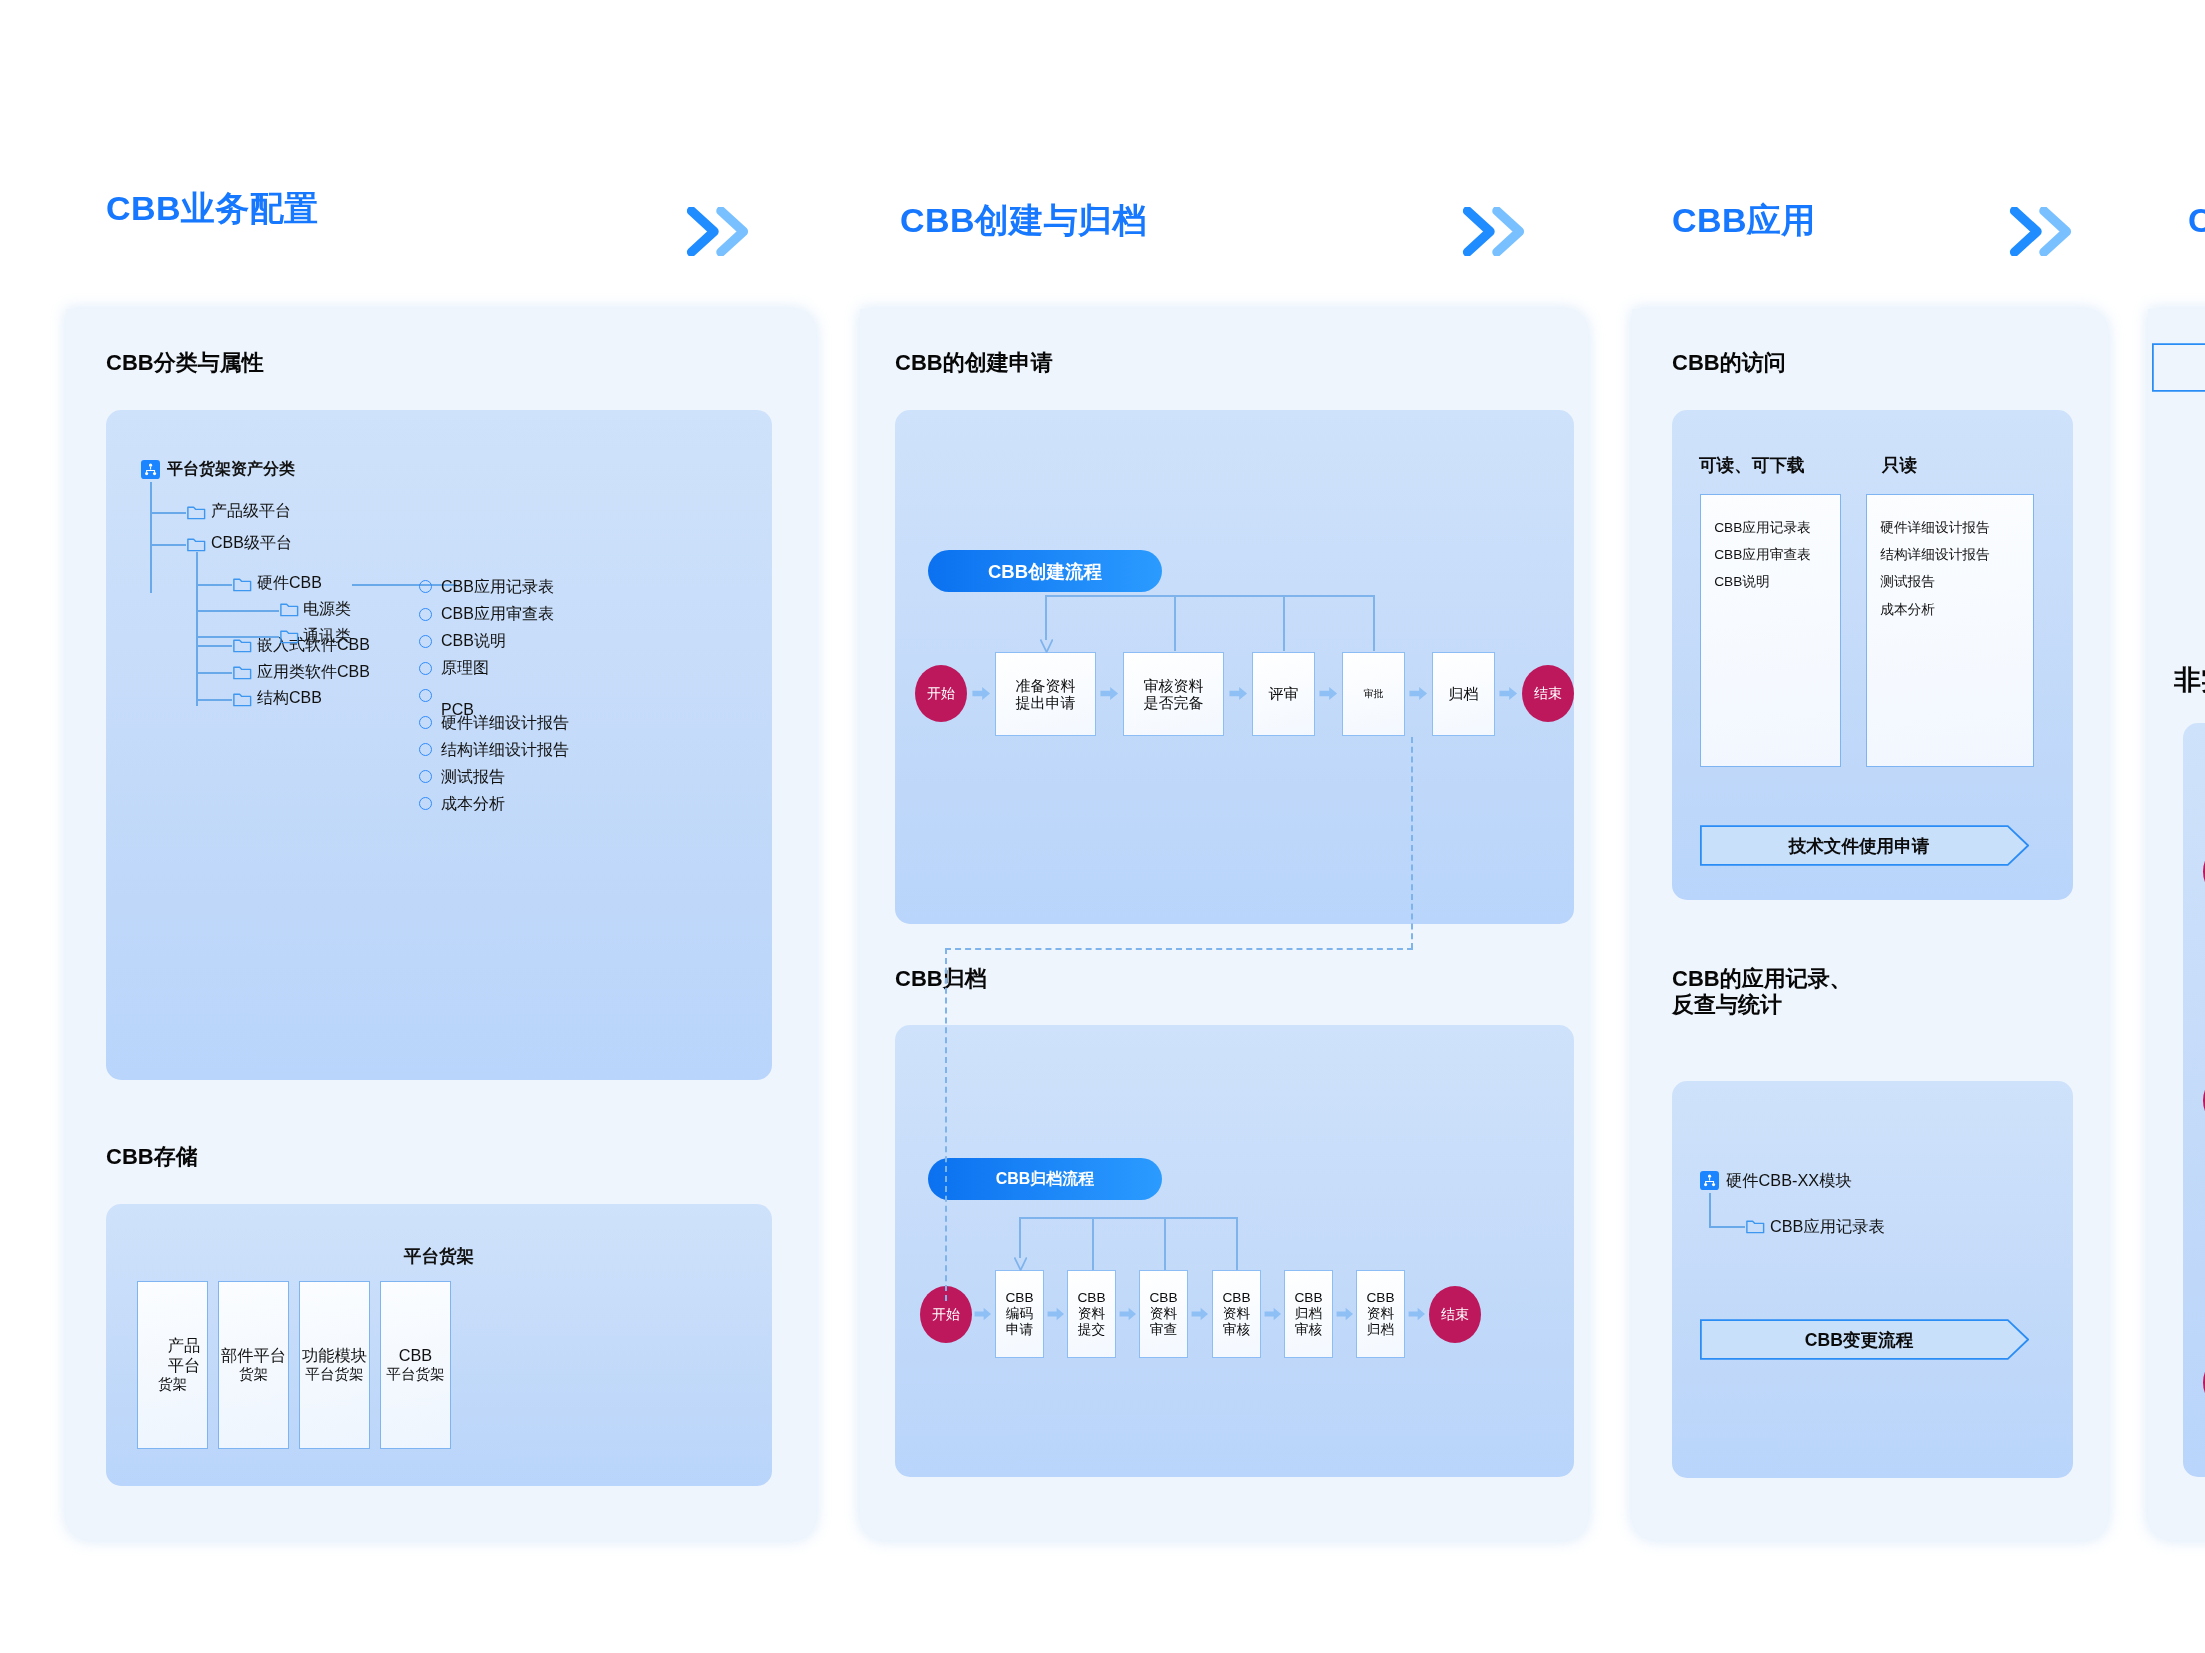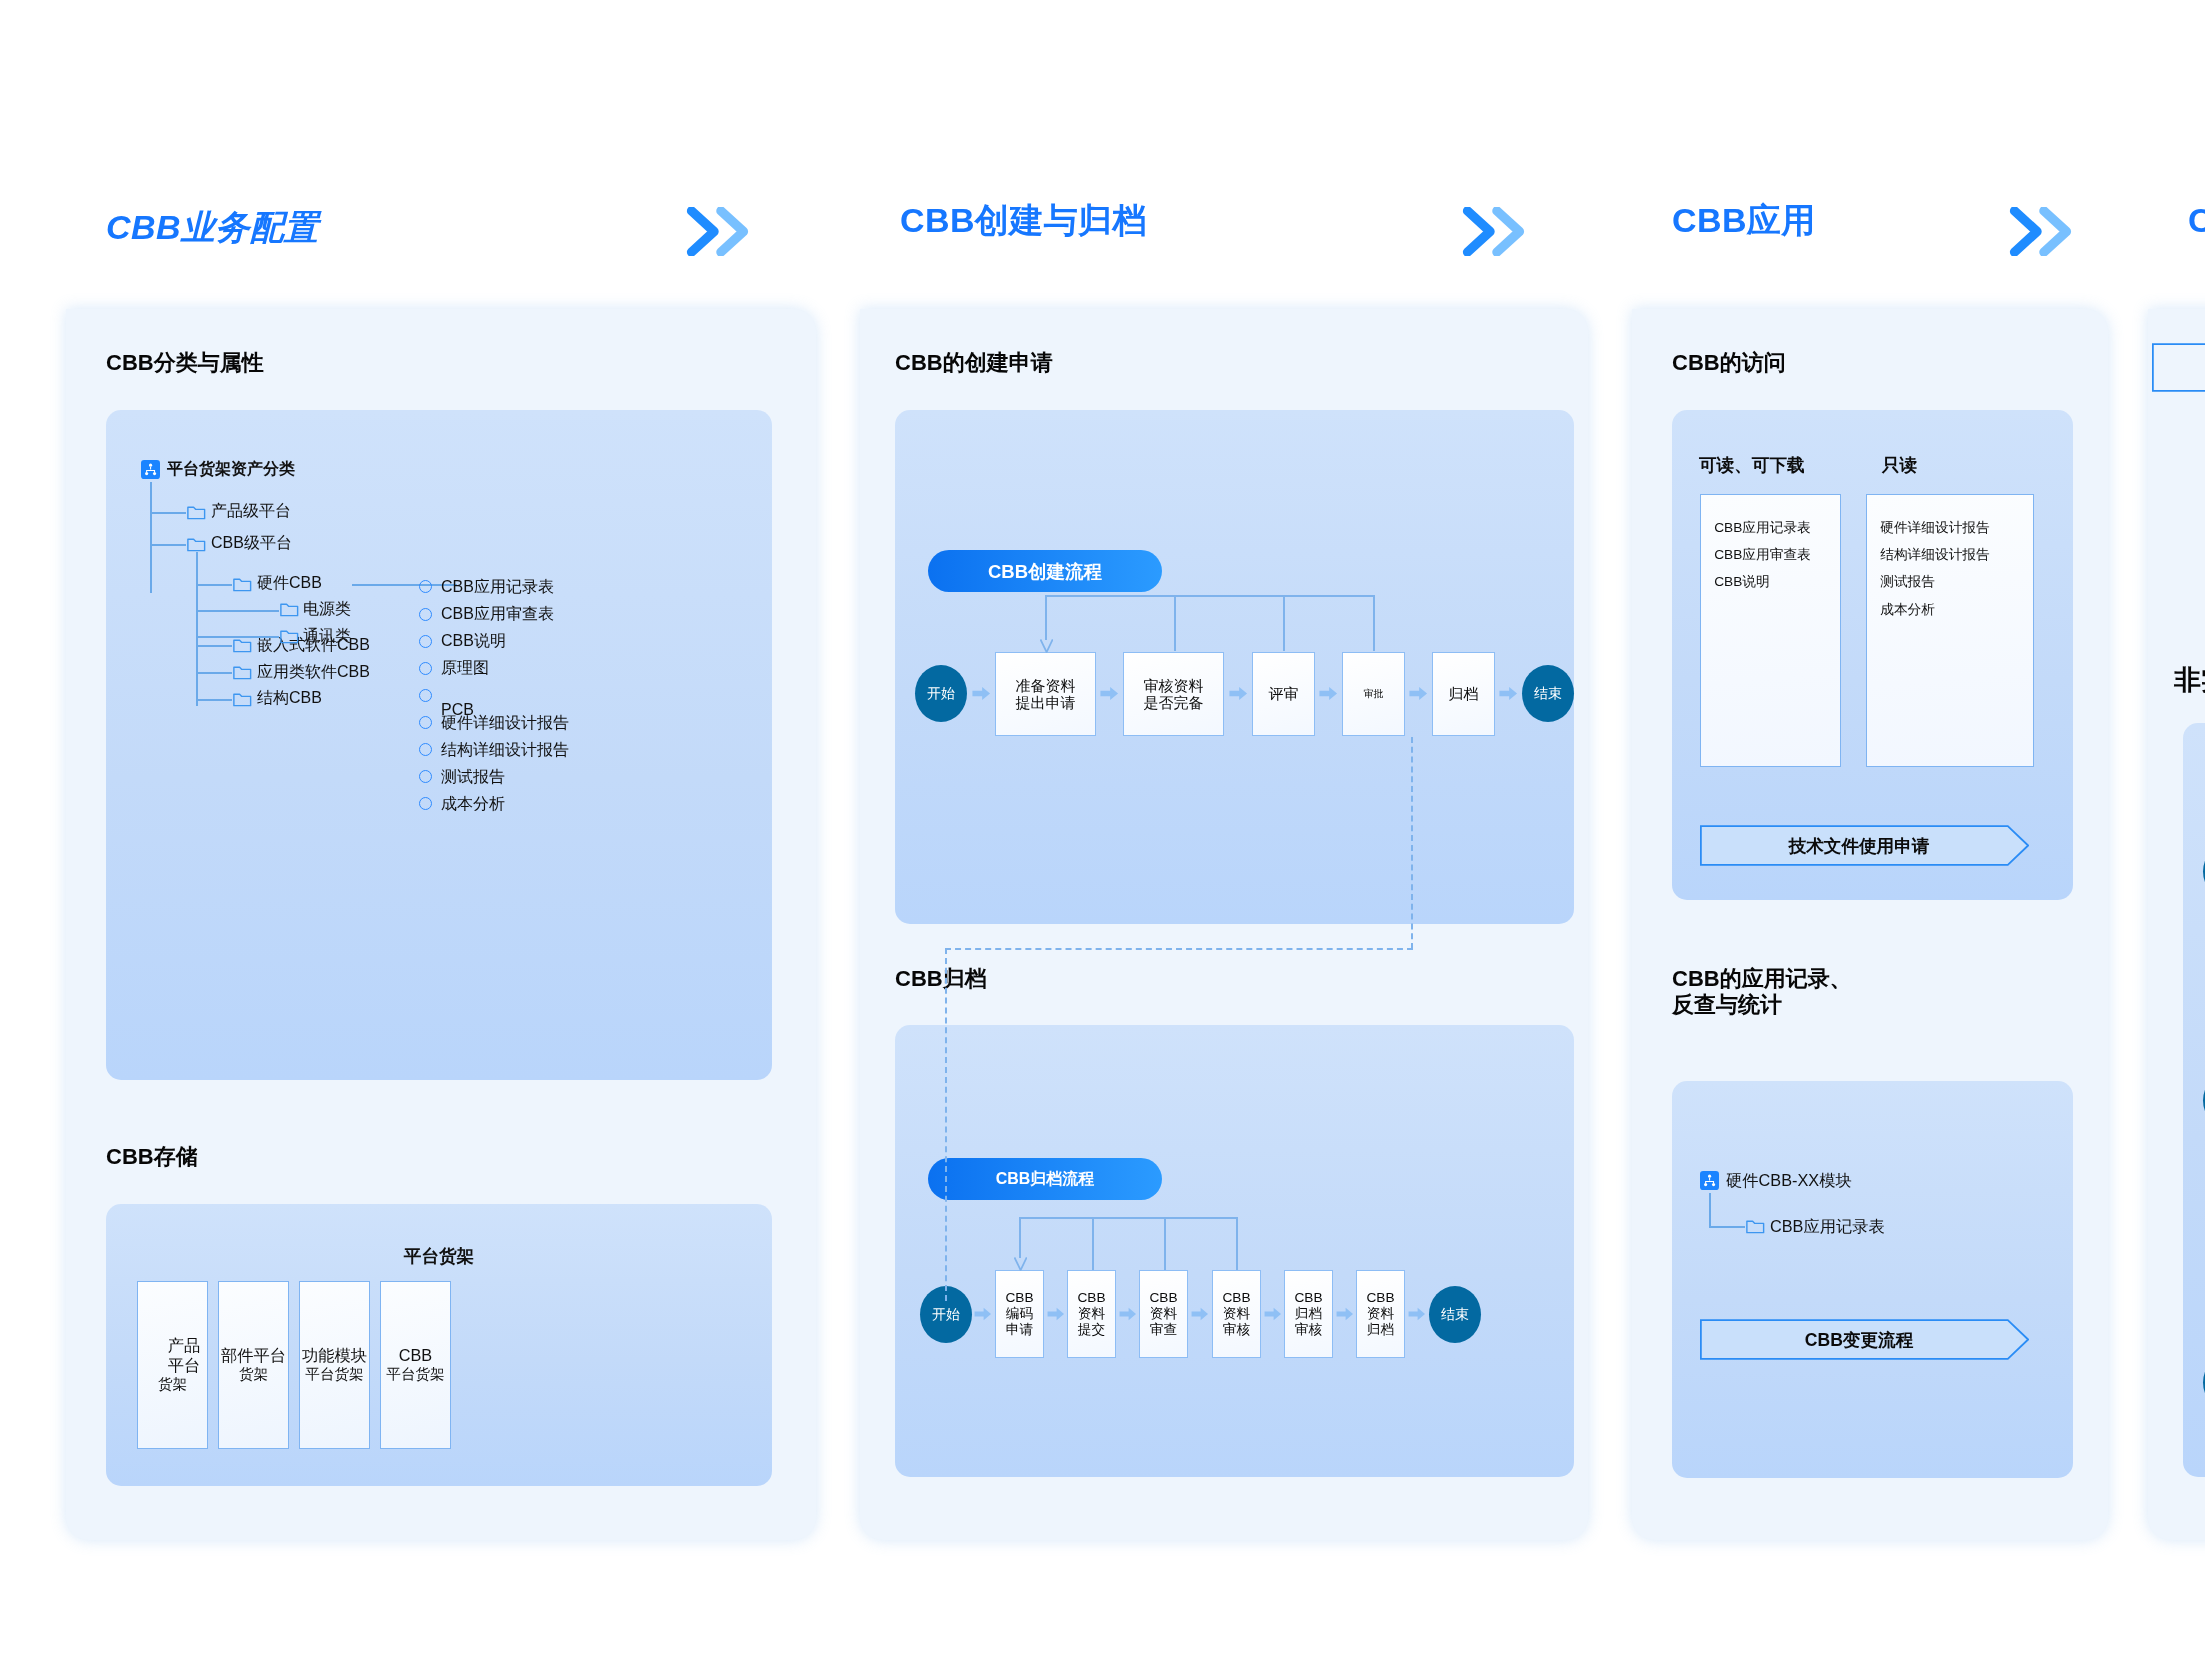--- a/index.html
+++ b/index.html
@@ -33,21 +33,21 @@
   
   .stb{ position:absolute; border:1.3px solid #7fb4f2;
         background:linear-gradient(170deg,#fbfdff 0%,#eef5fe 100%);
         display:flex; align-items:center; justify-content:center; text-align:center;
         font-size:15px; color:#111; line-height:1.22; }
 
   
   .pill{ position:absolute; border-radius:441px; color:#fff; font-weight:bold;
          display:flex; align-items:center; justify-content:center; white-space:nowrap;
          background:linear-gradient(90deg,#0b71f0 0%,#2b9bff 100%); }
-  .ell{ position:absolute; border-radius:50%; background:#0369a1; color:#fff;
+  .ell{ position:absolute; border-radius:50%; background:#be185d; color:#fff;
         display:flex; align-items:center; justify-content:center; font-size:13.2px; }
   .fbox{ position:absolute; border:1.3px solid #8dbdf5;
          background:linear-gradient(165deg,#ffffff 0%,#f3f8ff 100%);
          display:flex; align-items:center; justify-content:center; text-align:center;
          color:#0b0b0b; line-height:1.16; }
   .arw{ position:absolute; }
   .fb-line{ position:absolute; background:#7fb3ec; }
   .dash-v{ position:absolute; width:0; border-left:2.2px dashed #7fb3ec; }
   .dash-h{ position:absolute; height:0; border-top:2.2px dashed #7fb3ec; }
 
@@ -61,21 +61,21 @@
   
   .hexo{ position:absolute; }
   .p4h{ position:absolute; font-size:27px; font-weight:bold; color:#060606; white-space:nowrap; }
 </style>
 </head>
 <body>
 
 <div id="stage">
     <div class="panel" style="left: 66px; top: 309px; width: 750px; height: 1231px; border-radius: 0px 23px 23px;"></div>
     <div class="tabtop" style="position: absolute; left: 66px; top: 132px; width: 569px; height: 181px;"></div>
-    <div class="ptitle" style="left: 106px; top: 205px; font-style: italic;">CBB业务配置</div>
+    <div class="ptitle" style="left: 106px; top: 186px;">CBB业务配置</div>
     <div class="chev" style="left: 684px; top: 207px;">
       <svg width="89" height="49" viewBox="0 0 175 100">
         <path d="M12 8 L58 50 L12 92" fill="none" stroke="#1f8cff" stroke-width="19" stroke-linecap="round" stroke-linejoin="round" opacity="1"></path>
         <path d="M72 8 L118 50 L72 92" fill="none" stroke="#44a8ff" stroke-width="19" stroke-linecap="round" stroke-linejoin="round" opacity="0.72"></path>
       </svg>
     </div>
     <div class="panel" style="left: 860px; top: 309px; width: 728px; height: 1231px; border-radius: 0px 23px 23px;"></div>
     <div class="tabtop" style="position: absolute; left: 860px; top: 132px; width: 551px; height: 181px;"></div>
     <div class="ptitle" style="left: 900px; top: 198px;">CBB创建与归档</div>
     <div class="chev" style="left: 1460px; top: 207px;">

